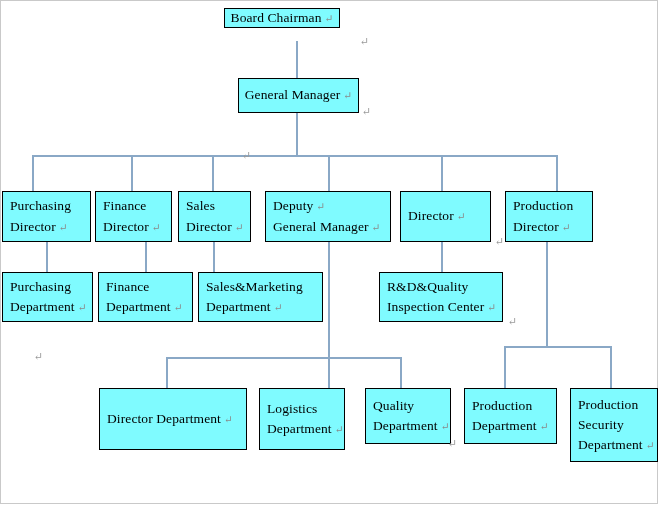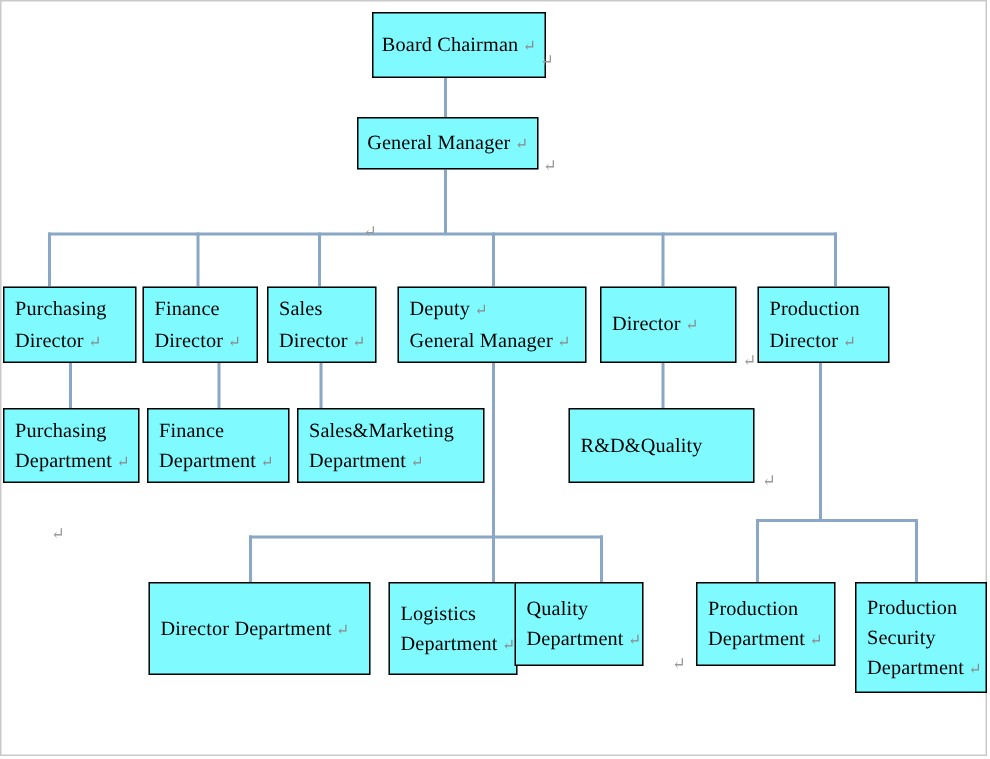--- a/index.html
+++ b/index.html
@@ -52,21 +52,21 @@
 <div class="conn vline" style="left:328px;top:242px;height:146px;"></div>
 <div class="conn hline" style="left:166px;top:357px;width:236px;"></div>
 <div class="conn vline" style="left:166px;top:357px;height:31px;"></div>
 <div class="conn vline" style="left:400px;top:357px;height:31px;"></div>
 
 <div class="conn vline" style="left:546px;top:242px;height:105px;"></div>
 <div class="conn hline" style="left:504px;top:346px;width:108px;"></div>
 <div class="conn vline" style="left:504px;top:346px;height:42px;"></div>
 <div class="conn vline" style="left:610px;top:346px;height:42px;"></div>
 
-<div class="node center" style="left:248px;top:8px;width:116px;height:44px;">
+<div class="node center" style="left:224px;top:8px;width:116px;height:20px;">
   <span class="ln">
     <span>Board Chairman</span><span class="pilcrow">↵</span>
   </span>
 </div>
 
 <div class="node center" style="left:238px;top:78px;width:121px;height:35px;">
   <span class="ln">
     <span>General Manager</span><span class="pilcrow">↵</span>
   </span>
 </div>
@@ -130,36 +130,39 @@
 
 <div class="node" style="left:198px;top:272px;width:125px;height:50px;">
   <span class="ln">Sales&amp;Marketing</span>
   <span class="ln">
     <span>Department</span><span class="pilcrow">↵</span>
   </span>
 </div>
 
 <div class="node" style="left:379px;top:272px;width:124px;height:50px;">
   <span class="ln">R&amp;D&amp;Quality</span>
+  <span class="ln">
+    <span>Inspection Center</span><span class="pilcrow">↵</span>
+  </span>
 </div>
 
 <div class="node" style="left:99px;top:388px;width:148px;height:62px;">
   <span class="ln">
     <span>Director Department</span><span class="pilcrow">↵</span>
   </span>
 </div>
 
 <div class="node" style="left:259px;top:388px;width:86px;height:62px;">
   <span class="ln">Logistics</span>
   <span class="ln">
     <span>Department</span><span class="pilcrow">↵</span>
   </span>
 </div>
 
-<div class="node" style="left:343px;top:388px;width:86px;height:56px;">
+<div class="node" style="left:365px;top:388px;width:86px;height:56px;">
   <span class="ln">Quality</span>
   <span class="ln">
     <span>Department</span><span class="pilcrow">↵</span>
   </span>
 </div>
 
 <div class="node" style="left:464px;top:388px;width:93px;height:56px;">
   <span class="ln">Production</span>
   <span class="ln">
     <span>Department</span><span class="pilcrow">↵</span>

